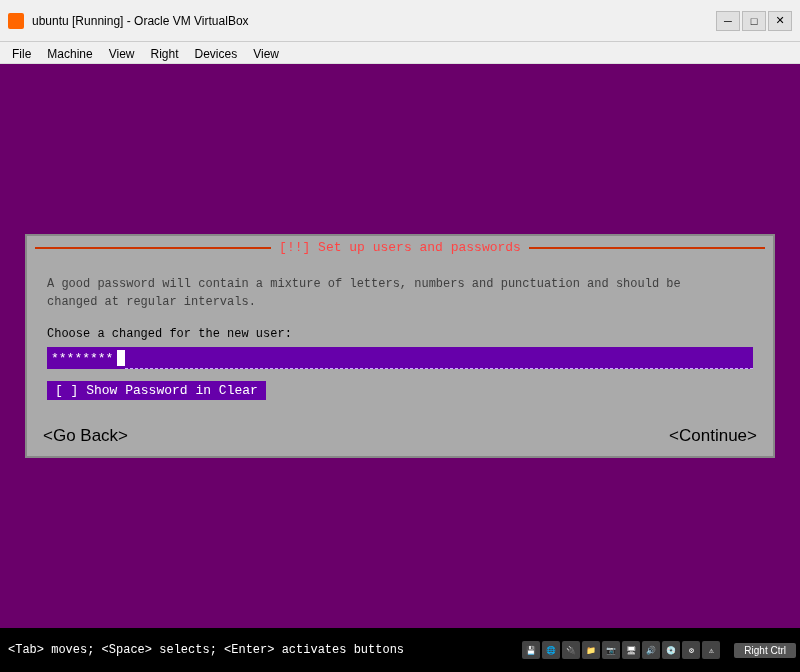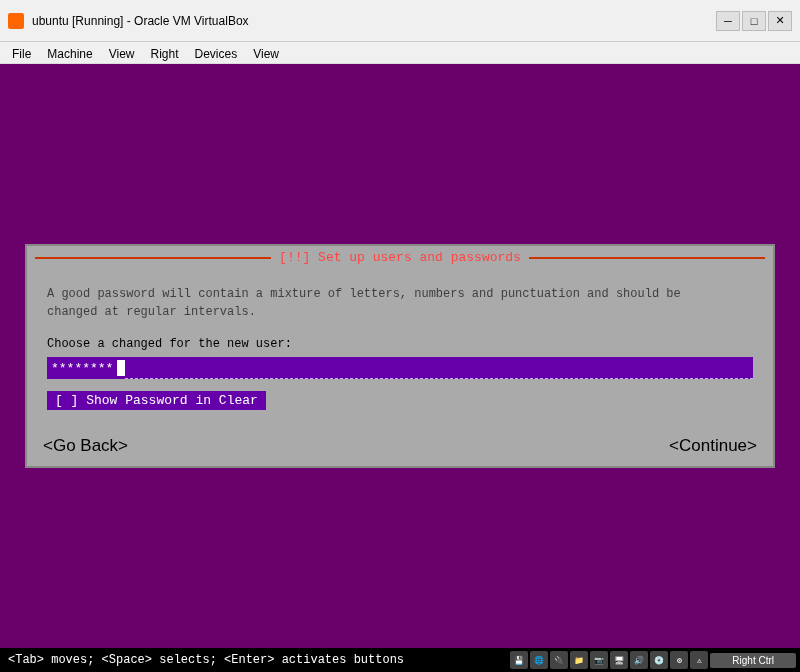--- a/index.html
+++ b/index.html
@@ -185,21 +185,21 @@
       font-size: 17px;
       color: #000;
       background: #aaaaaa;
       padding: 2px 8px;
       cursor: pointer;
     }
 
     
     .status-bar {
       background: #000;
-      height: 24px;
+      height: 44px;
       display: flex;
       align-items: center;
       padding: 0 8px;
       flex-shrink: 0;
       position: relative;
     }
     .status-text {
       color: #fff;
       font-family: 'Courier New', monospace;
       font-size: 12px;
@@ -223,23 +223,23 @@
       align-items: center;
       justify-content: center;
       font-size: 8px;
       color: #fff;
     }
     .right-ctrl-label {
       background: #555;
       color: #fff;
       font-family: Arial, sans-serif;
       font-size: 10px;
-      padding: 2px 22px;
+      padding: 2px 10px;
       border-radius: 2px;
-      margin-left: 0;
+      margin-left: 12px;
     }
   </style>
 </head>
 <body>
 
 <div class="title-bar">
   <div class="title-bar-icon"></div>
   <span class="title-bar-text">ubuntu [Running] - Oracle VM VirtualBox</span>
   <div class="title-bar-controls">
     <div class="title-bar-btn">─</div>

